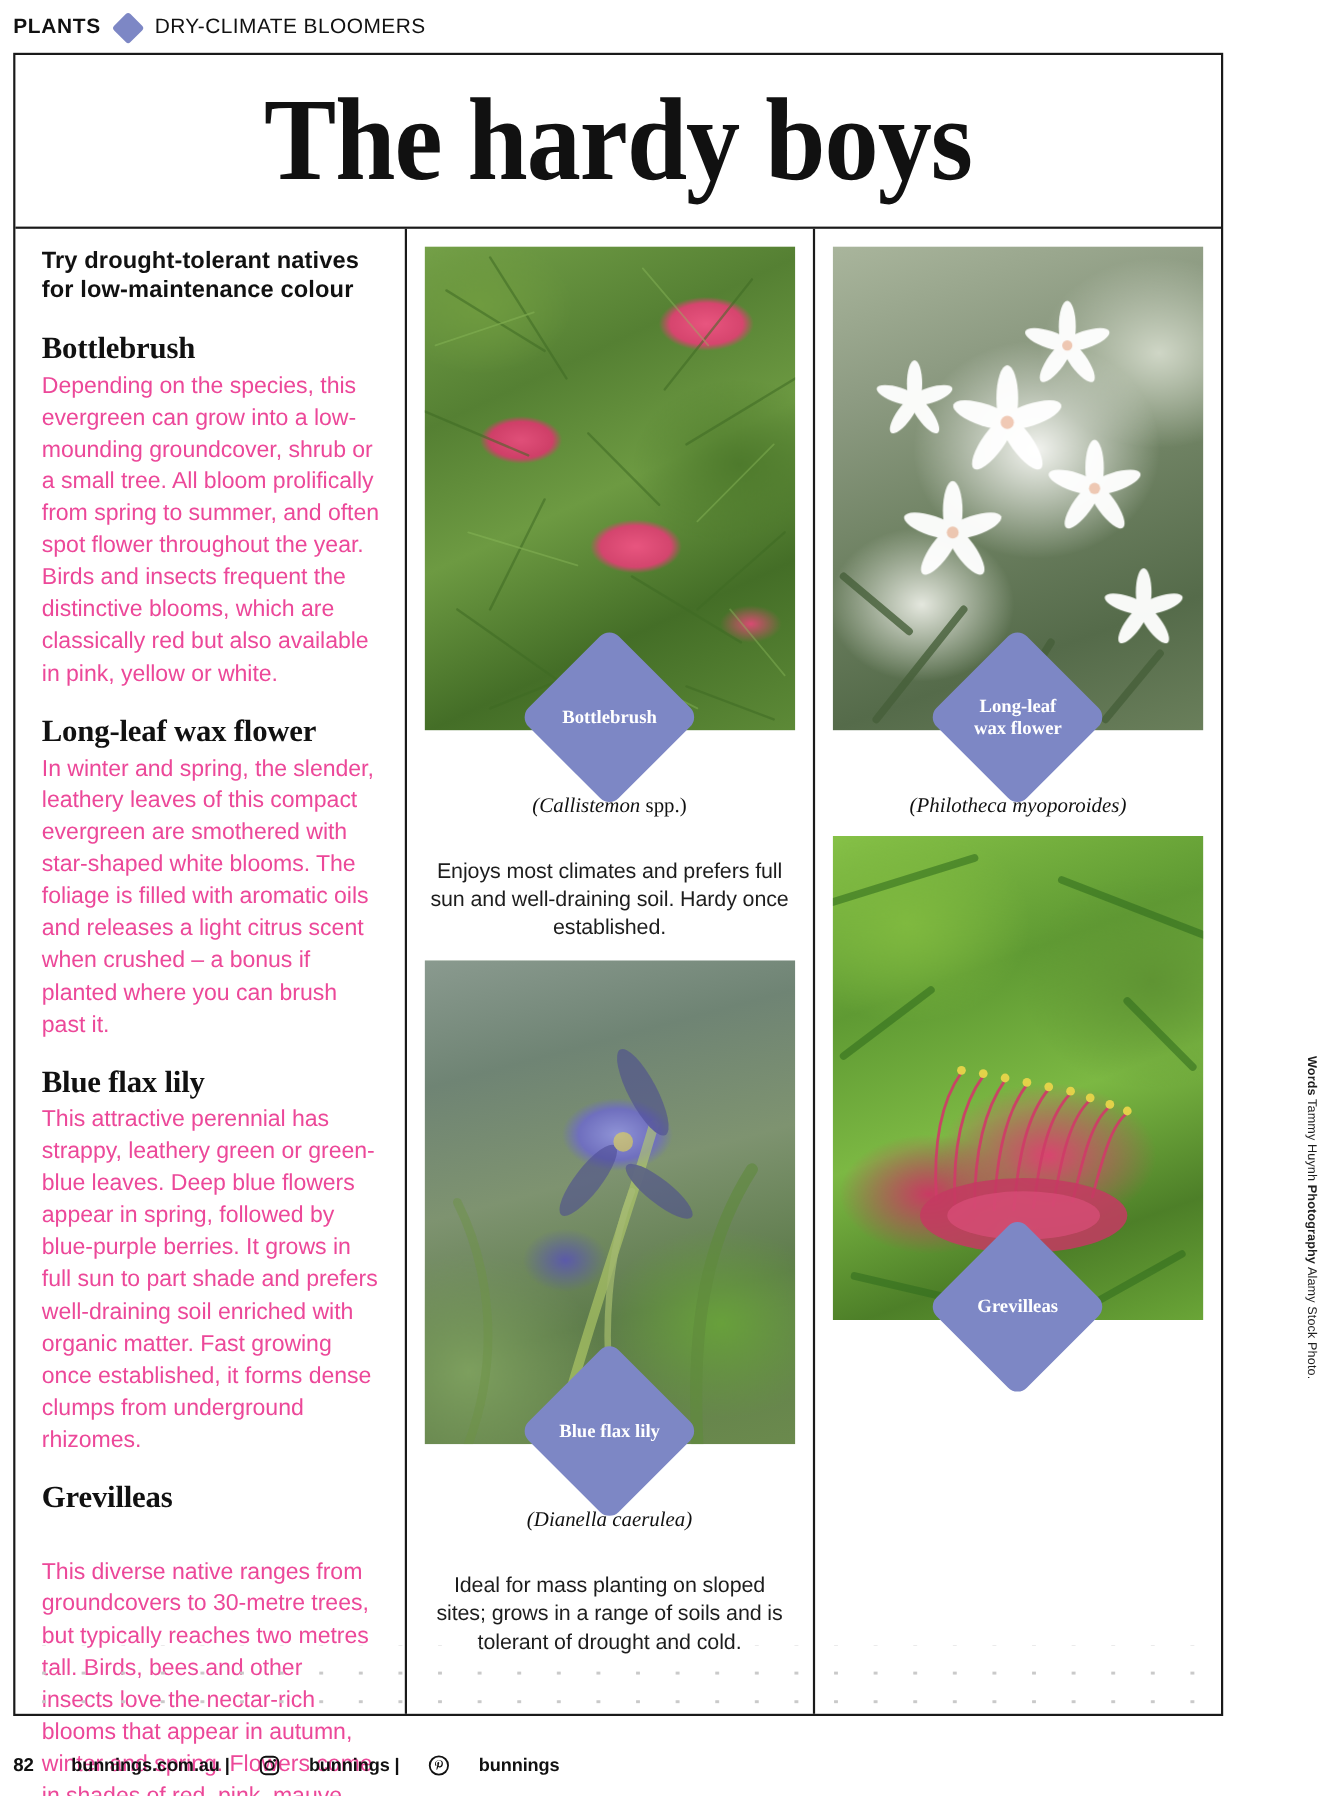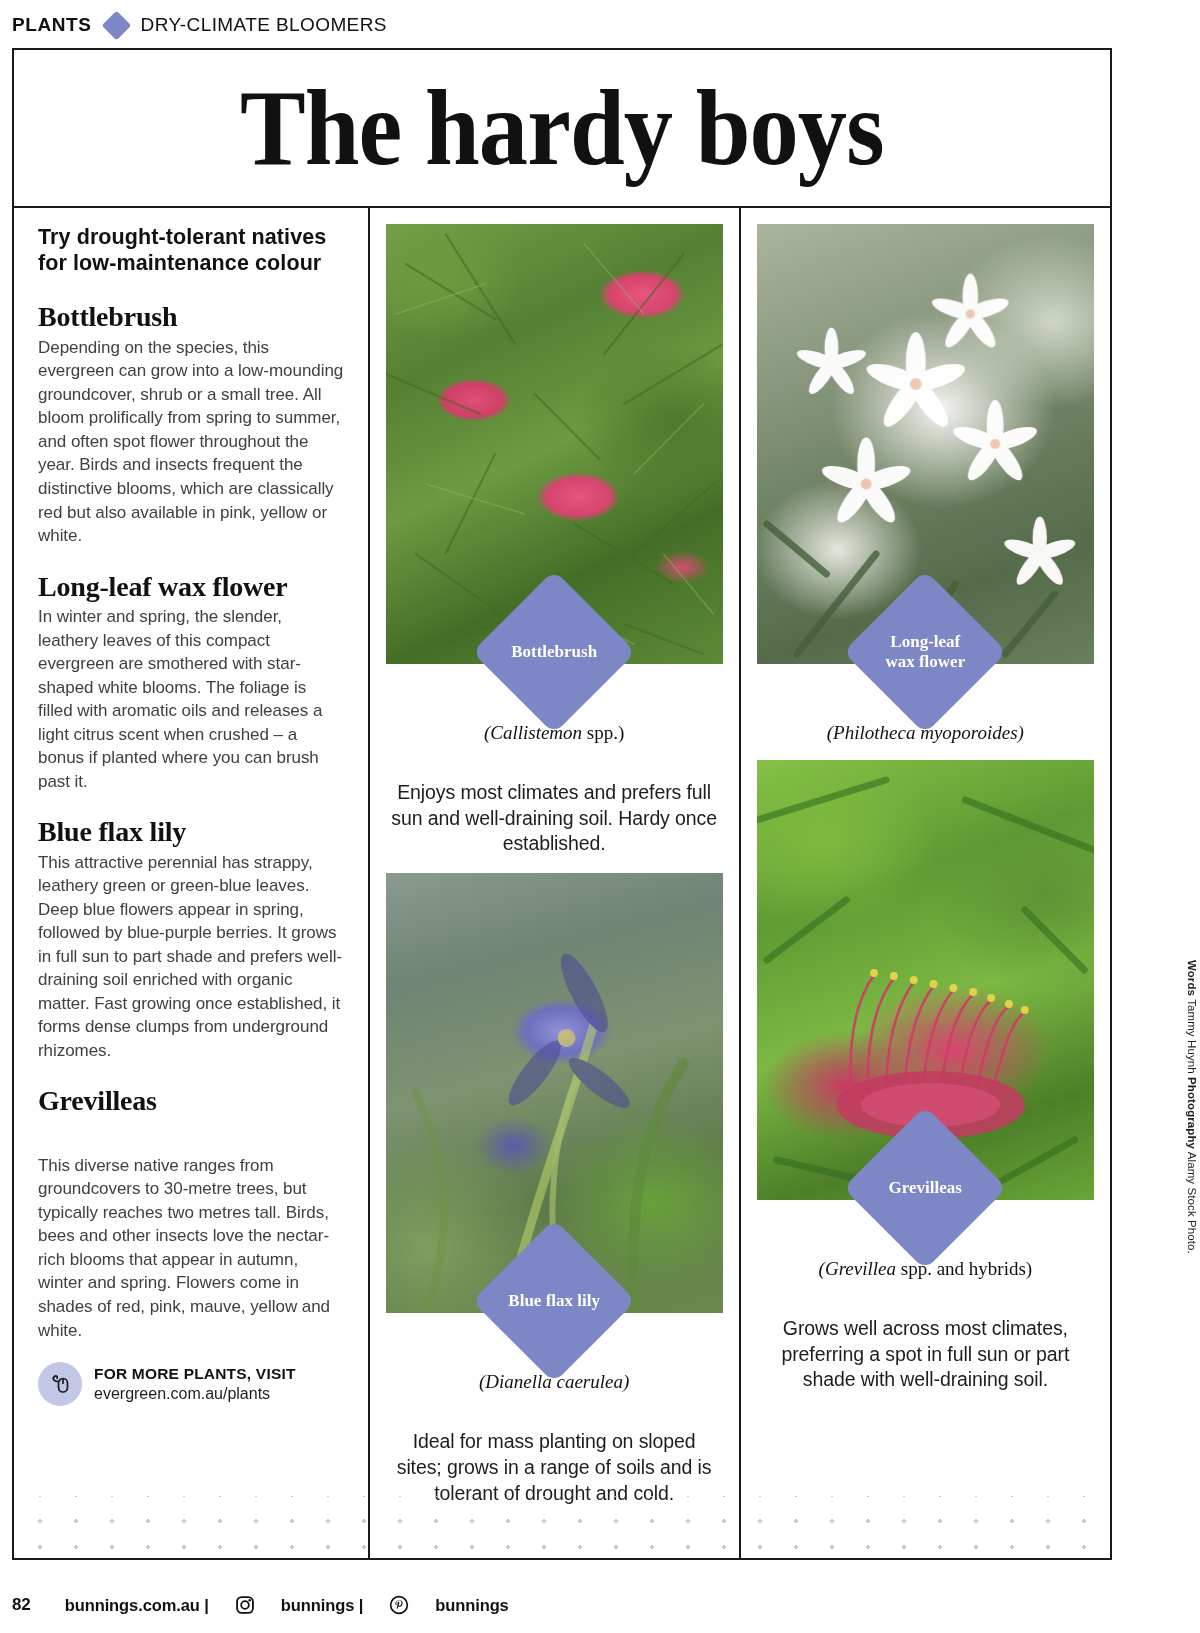--- a/index.html
+++ b/index.html
@@ -60,21 +60,21 @@
   .deck {
     font-size: 21.5px; font-weight: bold; line-height: 1.22; color:#111;
     letter-spacing: .1px; margin-bottom: 26px;
   }
   h2.plant {
     font-family: "Liberation Serif", serif;
     font-size: 28px; font-weight: bold; color:#111;
     line-height: 1.05; margin-bottom: 4px; letter-spacing: -.2px;
   }
   p.body {
-    font-size: 17px; line-height: 1.385; color: #404040;
+    font-size: 21px; line-height: 1.385; color: #ec4899;
     margin-bottom: 24px; letter-spacing: -.05px;
   }
   p.body.last { margin-bottom: 20px; margin-top: 38px; }
 
   
   .callout { display: flex; align-items: center; gap: 12px; margin-top: 10px; }
   .callout-badge {
     width: 44px; height: 44px; border-radius: 50%;
     background: #c3c7e6; flex: 0 0 44px;
     display: flex; align-items: center; justify-content: center;
@@ -419,24 +419,20 @@
                   </g>
                   <ellipse cx="175" cy="345" rx="95" ry="34" fill="#c43a62" opacity=".85"></ellipse>
                   <ellipse cx="175" cy="345" rx="70" ry="22" fill="#da4f79" opacity=".7"></ellipse>
                 </svg>
               </div>
             </div>
             <div class="dlabel">
               <span>Grevilleas</span>
             </div>
           </div>
-          <div class="caption">
-            <div class="cap-latin"><span>(Grevillea</span><span class="rm"> spp. and hybrids)</span></div>
-            <div class="cap-text">Grows well across most climates, preferring a spot in full sun or part shade with well-draining soil.</div>
-          </div>
         </div>
 
       </div>
     </div>
 
     <div class="dots"></div>
   </div>
 
   <div class="credit"><b>Words</b><span> Tammy Huynh </span><b>Photography</b><span> Alamy Stock Photo.</span></div>
 

